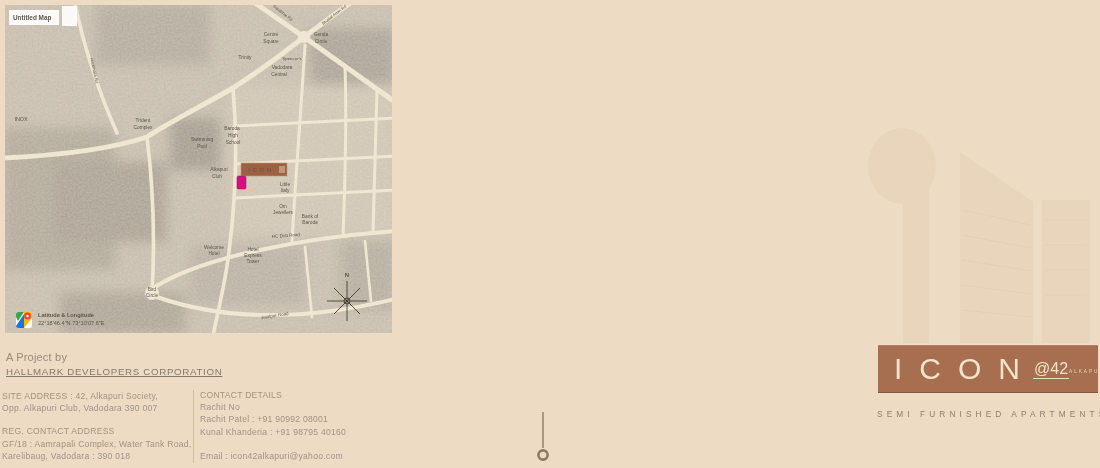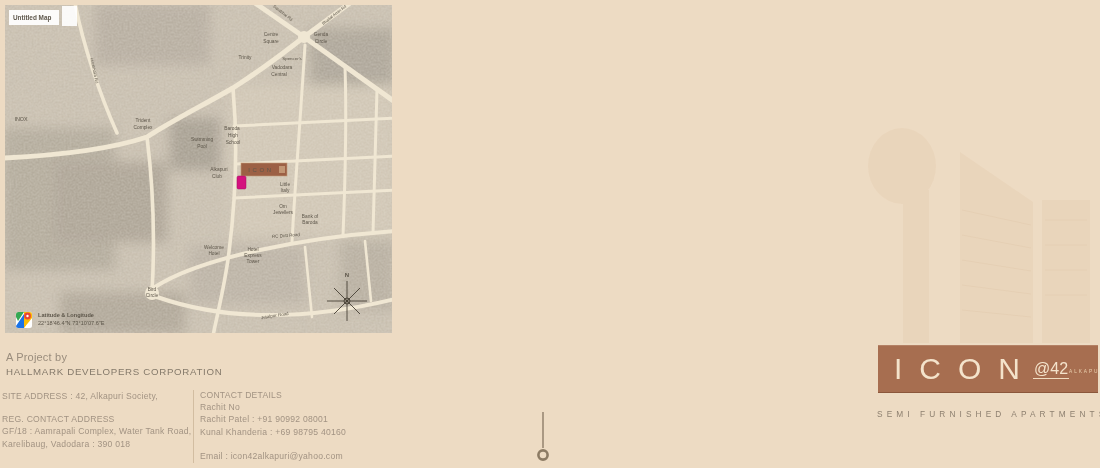--- a/index.html
+++ b/index.html
@@ -6,21 +6,21 @@
   body{font-family:"Liberation Sans",sans-serif;background:#eddbc3;}
   #stage{position:relative;width:1100px;height:468px;background:#eddbc3;overflow:hidden;}
 
   
   #map-wrap{position:absolute;left:5px;top:5px;width:387px;height:328px;}
   #map-svg text{fill:#5d564a;font-family:"Liberation Sans",sans-serif;}
 
   
   #project{position:absolute;left:6px;top:351px;}
   #project .prefix{font-size:11px;color:#9a8d7d;letter-spacing:.2px;}
-  #project .company{font-size:9.7px;color:#84796a;letter-spacing:.7px;margin-top:3px;}
+  #project .company{font-size:9.7px;color:#84796a;letter-spacing:.7px;margin-top:3px;text-decoration:underline;}
   .txtcol{position:absolute;font-size:8.6px;line-height:12.2px;color:#a29383;letter-spacing:.25px;}
   #left-col{left:2px;top:390px;}
   #right-col{left:200px;top:389px;}
   .block-gap{height:11px;}
   .email-gap{height:12px;}
   #divider{position:absolute;left:193px;top:390px;width:1px;height:73px;background:#d2bda1;}
 
   
   #logo-box{position:absolute;left:878px;top:345px;width:220px;height:48px;background:#a76e50;
             box-shadow:inset 0 -1px 0 rgba(90,45,20,.35), inset 0 1px 0 rgba(255,240,220,.15);
@@ -191,37 +191,38 @@
   </svg>
 
   <div id="project">
     <div class="prefix">A Project by</div>
     <div class="company">HALLMARK DEVELOPERS CORPORATION</div>
   </div>
 
   <div id="left-col" class="txtcol">
     <div>
         <div>SITE ADDRESS : 42, Alkapuri Society,</div>
+        <div>Opp. Alkapuri Club, Vadodara 390 007</div>
       </div>
     <div class="block-gap"></div>
     <div>
         <div>REG. CONTACT ADDRESS</div>
         <div>GF/18 : Aamrapali Complex, Water Tank Road,</div>
         <div>Karelibaug, Vadodara : 390 018</div>
       </div>
   </div>
 
   <div id="divider"></div>
 
   <div id="right-col" class="txtcol">
     <div>
         <div>CONTACT DETAILS</div>
         <div>Rachit No</div>
         <div>Rachit Patel : +91 90992 08001</div>
-        <div>Kunal Khanderia : +69 98795 40160</div>
+        <div>Kunal Khanderia : +91 98795 40160</div>
       </div>
     <div class="email-gap"></div>
     <div>Email : icon42alkapuri@yahoo.com</div>
   </div>
 
   <div id="logo-box">
     <div id="logo-name">ICON</div>
     <div id="logo-right">
       <div id="logo-at">@42</div>
       <div id="logo-loc">ALKAPURI</div>

